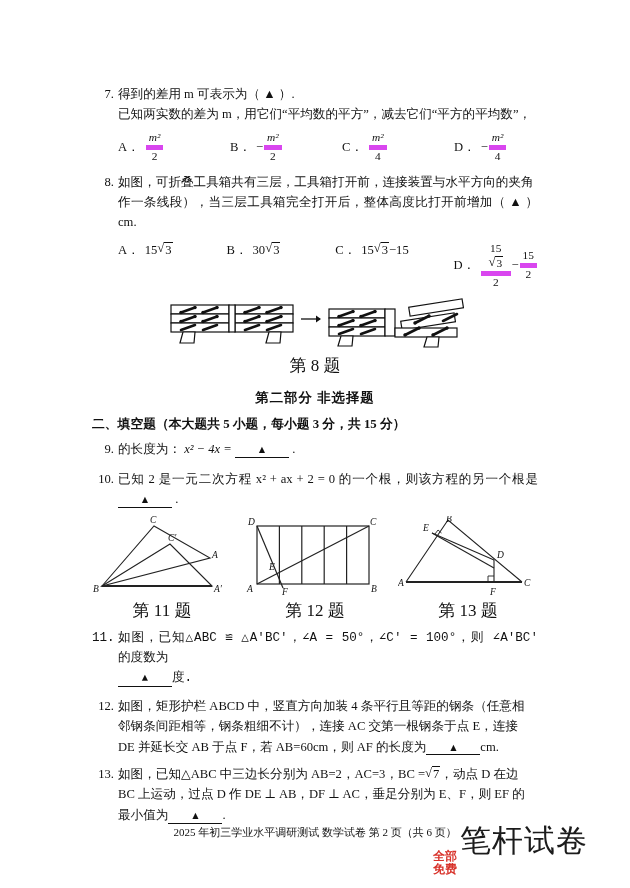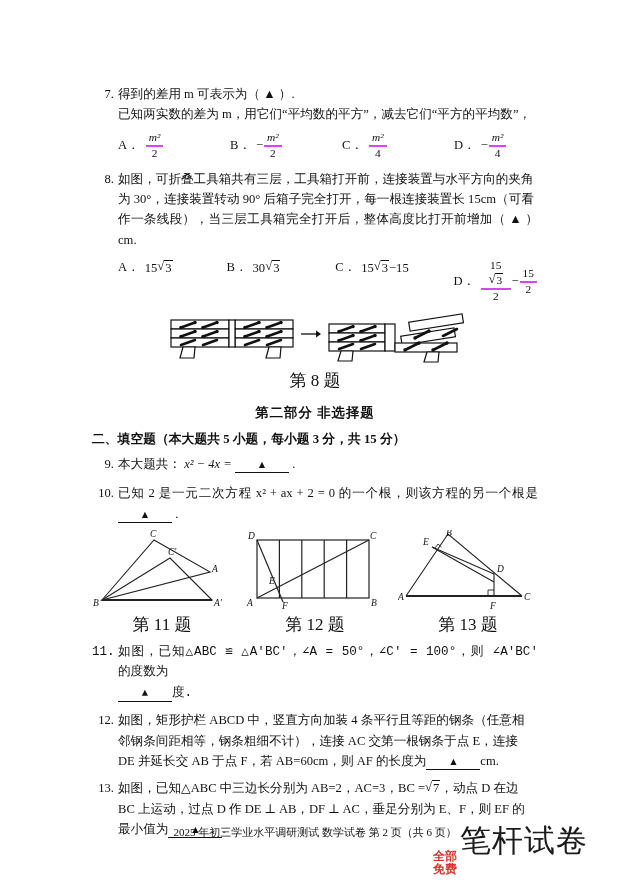--- a/index.html
+++ b/index.html
@@ -15,21 +15,21 @@
   .page { position:absolute; inset:0; padding: 84px 92px 0 92px; }
 
   
   .q { position: relative; font-size: 12.6px; line-height: 1.62; margin-bottom: 2px; }
   .q .num { position:absolute; left:0; top:0; width: 22px; text-align: right; }
   .q .body { margin-left: 26px; text-align: justify; }
   .math { font-style: italic; }
 
   
   .frac { display:inline-block; vertical-align:-0.52em; text-align:center; margin:0 1px; }
-  .frac .n { display:block; padding:0 3px; border-bottom:2px solid #d946ef; line-height:1.22; font-size:11.4px; }
+  .frac .n { display:block; padding:0 3px; border-bottom:5px solid #d946ef; line-height:1.22; font-size:11.4px; }
   .frac .d { display:block; padding:0 3px; line-height:1.22; font-size:11.4px; }
 
   
   .sqrt { display:inline-block; position:relative; padding-left:7px; }
   .sqrt::before {
     content:"√"; position:absolute; left:0; top:-1px; font-size:12.8px; font-style:normal;
   }
   .sqrt .rad { border-top:1px solid #111; padding:0 1px 0 1px; display:inline-block; line-height:1.18; }
 
   
@@ -116,21 +116,20 @@
         <span class="n math">m²</span>
         <span class="d">4</span>
       </span>
     </div>
   </div>
 
   <div class="q" style="margin-top:8px;">
     <span class="num">8.</span>
     <div class="body">
       <div>如图，可折叠工具箱共有三层，工具箱打开前，连接装置与水平方向的夹角</div>
-      <div>为 30°，连接装置转动 90° 后箱子完全打开，每一根连接装置长 15cm（可看</div>
       <div>作一条线段），当三层工具箱完全打开后，整体高度比打开前增加（  ▲  ）cm.</div>
     </div>
   </div>
 
   <div class="choices" style="margin-top:9px;">
     <div class="ch" style="width:112px;">
       <span class="lb">A．</span>
       <span>15<span class="sqrt"><span class="rad">3</span></span></span>
     </div>
     <div class="ch" style="width:112px;">
@@ -256,21 +255,21 @@
       <div class="fig-cap">第 8 题</div>
     </div>
   </div>
 
   <div class="part-title">第二部分  非选择题</div>
   <div class="sec-title">二、填空题（本大题共 5 小题，每小题 3 分，共 15 分）</div>
 
   <div class="q">
     <span class="num">9.</span>
     <div class="body">
-      <span>本大题共：</span>
+      <span>的长度为：</span>
       <span class="math">x² − 4x =</span>
       <span class="blank"><span class="tri">▲</span></span>
       <span>.</span>
     </div>
   </div>
 
   <div class="q" style="margin-top:9px;">
     <span class="num">10.</span>
     <div class="body">
       <span>已知 2 是一元二次方程 x² + ax + 2 = 0 的一个根，则该方程的另一个根是</span>

